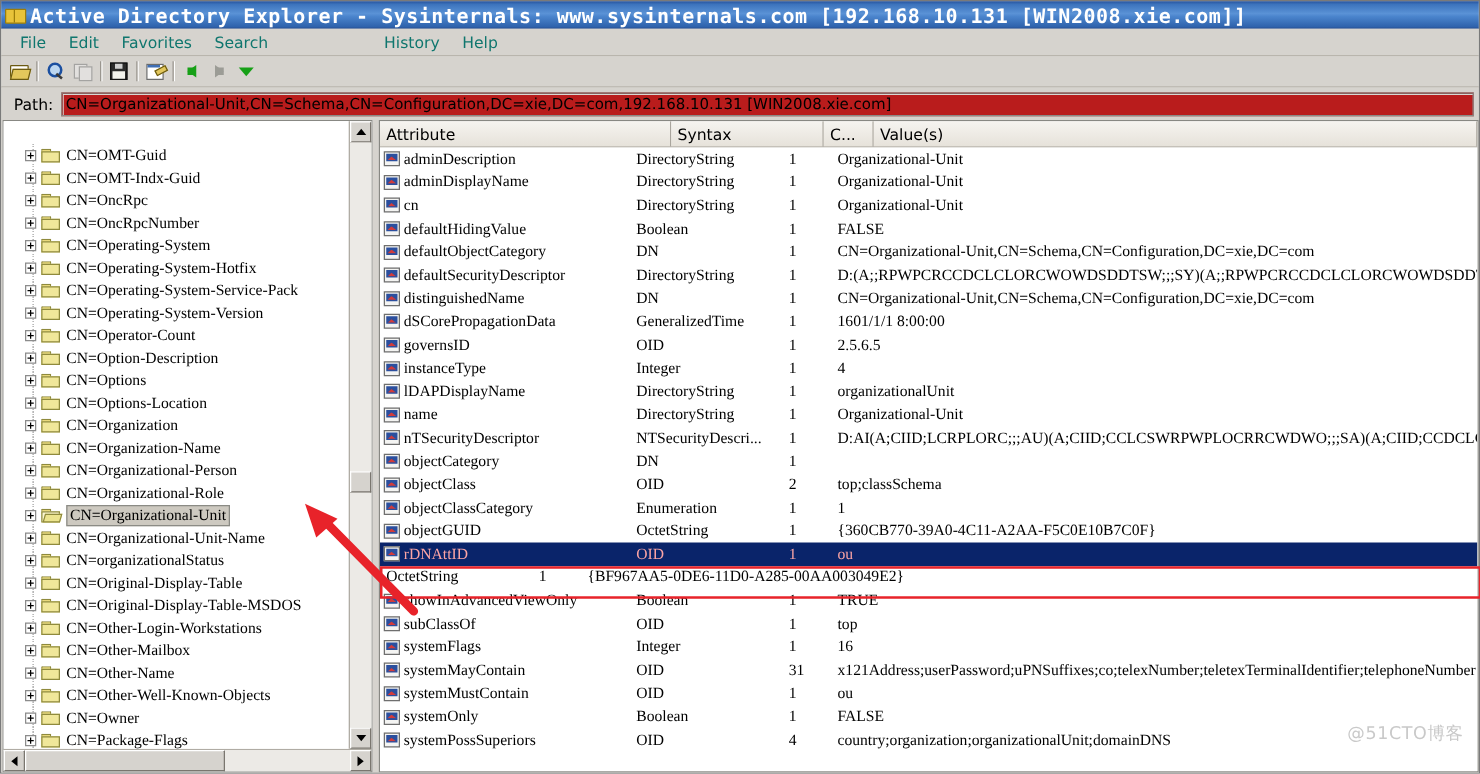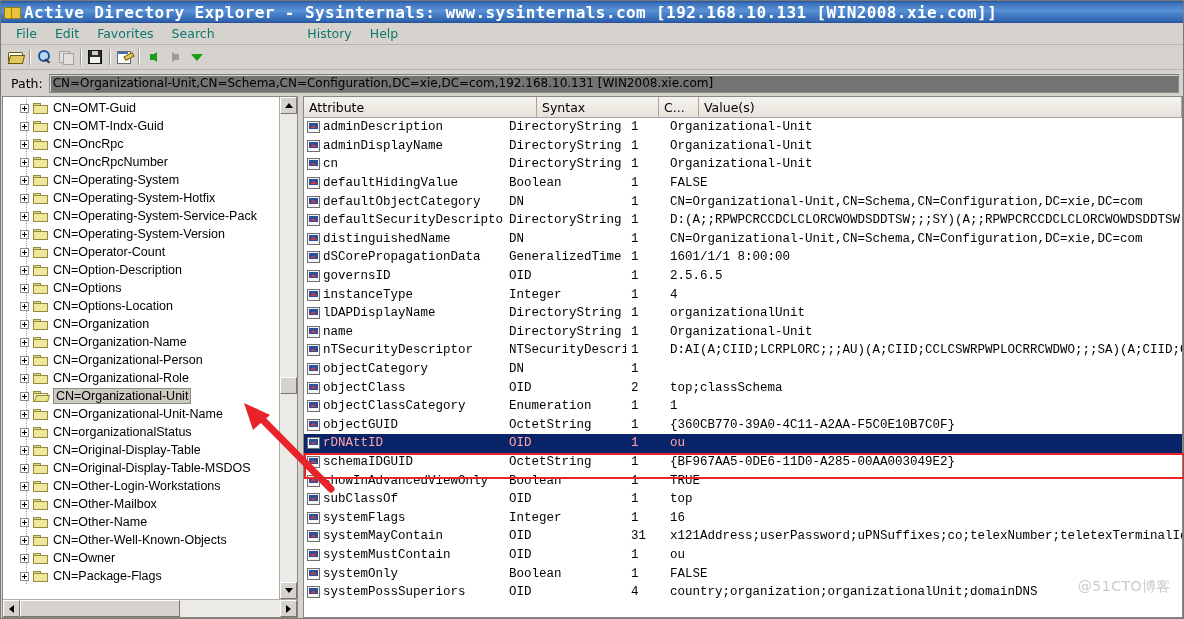--- a/index.html
+++ b/index.html
@@ -181,21 +181,21 @@
     padding: 0 4px;
     gap: 6px;
   }
   .path-label {
     font-family: "DejaVu Sans", sans-serif;
     font-size: 12.5px; color: #000;
     padding-left: 6px;
   }
   .path-box {
     flex: 1 1 auto; height: 19px;
-    background: #737373;
+    background: #b91c1c;
     border: 1px solid #8a8a86;
     border-top-color: #7b7b77;
     box-shadow: inset 1px 1px 0 #d8d8d4;
     display: flex; align-items: center;
     padding: 0 3px;
     font-family: "DejaVu Sans", sans-serif;
     font-size: 12px;
     color: #000;
     white-space: nowrap; overflow: hidden;
     box-sizing: border-box;
@@ -222,22 +222,22 @@
   }
   .tree-body-wrap {
     flex: 1 1 auto; display: flex; min-height: 0;
     background: #ffffff;
   }
   .tree-scroll {
     flex: 1 1 auto; overflow: hidden; position: relative;
     background: #ffffff;
   }
   .tree-list {
-    padding-top: 2px;
-    font-family: Liberation Sans, sans-serif;
+    padding-top: 18px;
+    font-family: Liberation Serif, serif;
     font-size: 12.5px;
   }
   .tree-row {
     height: 18px;
     display: flex; align-items: center;
     padding-left: 30px;
     position: relative;
     white-space: nowrap;
   }
   .tree-row:before {
@@ -372,21 +372,21 @@
   }
   .lv-body {
     flex: 1 1 auto;
     position: relative;
     overflow: hidden;
     background: #ffffff;
   }
   .lv-row {
     height: 18.6px;
     display: flex; align-items: center;
-    font-family: Liberation Mono, monospace;
+    font-family: Liberation Serif, serif;
     font-size: 12.5px;
     color: #000;
     white-space: nowrap;
   }
   .lv-row.selected { background: #0a246a; color: #fca5a5; }
   .cell {
     box-sizing: border-box;
     padding-left: 5px;
     overflow: hidden;
     white-space: nowrap;
@@ -916,24 +916,20 @@
           <div class="lv-row selected">
             <div class="cell c-attr">
               <span class="attr-ico"></span>
               <span>rDNAttID</span>
             </div>
             <div class="cell c-syn">OID</div>
             <div class="cell c-cnt">1</div>
             <div class="cell c-val">ou</div>
           </div>
           <div class="lv-row">
-            <div class="cell c-attr">
-              <span class="attr-ico"></span>
-              <span>schemaIDGUID</span>
-            </div>
             <div class="cell c-syn">OctetString</div>
             <div class="cell c-cnt">1</div>
             <div class="cell c-val">{BF967AA5-0DE6-11D0-A285-00AA003049E2}</div>
           </div>
           <div class="lv-row">
             <div class="cell c-attr">
               <span class="attr-ico"></span>
               <span>showInAdvancedViewOnly</span>
             </div>
             <div class="cell c-syn">Boolean</div>

